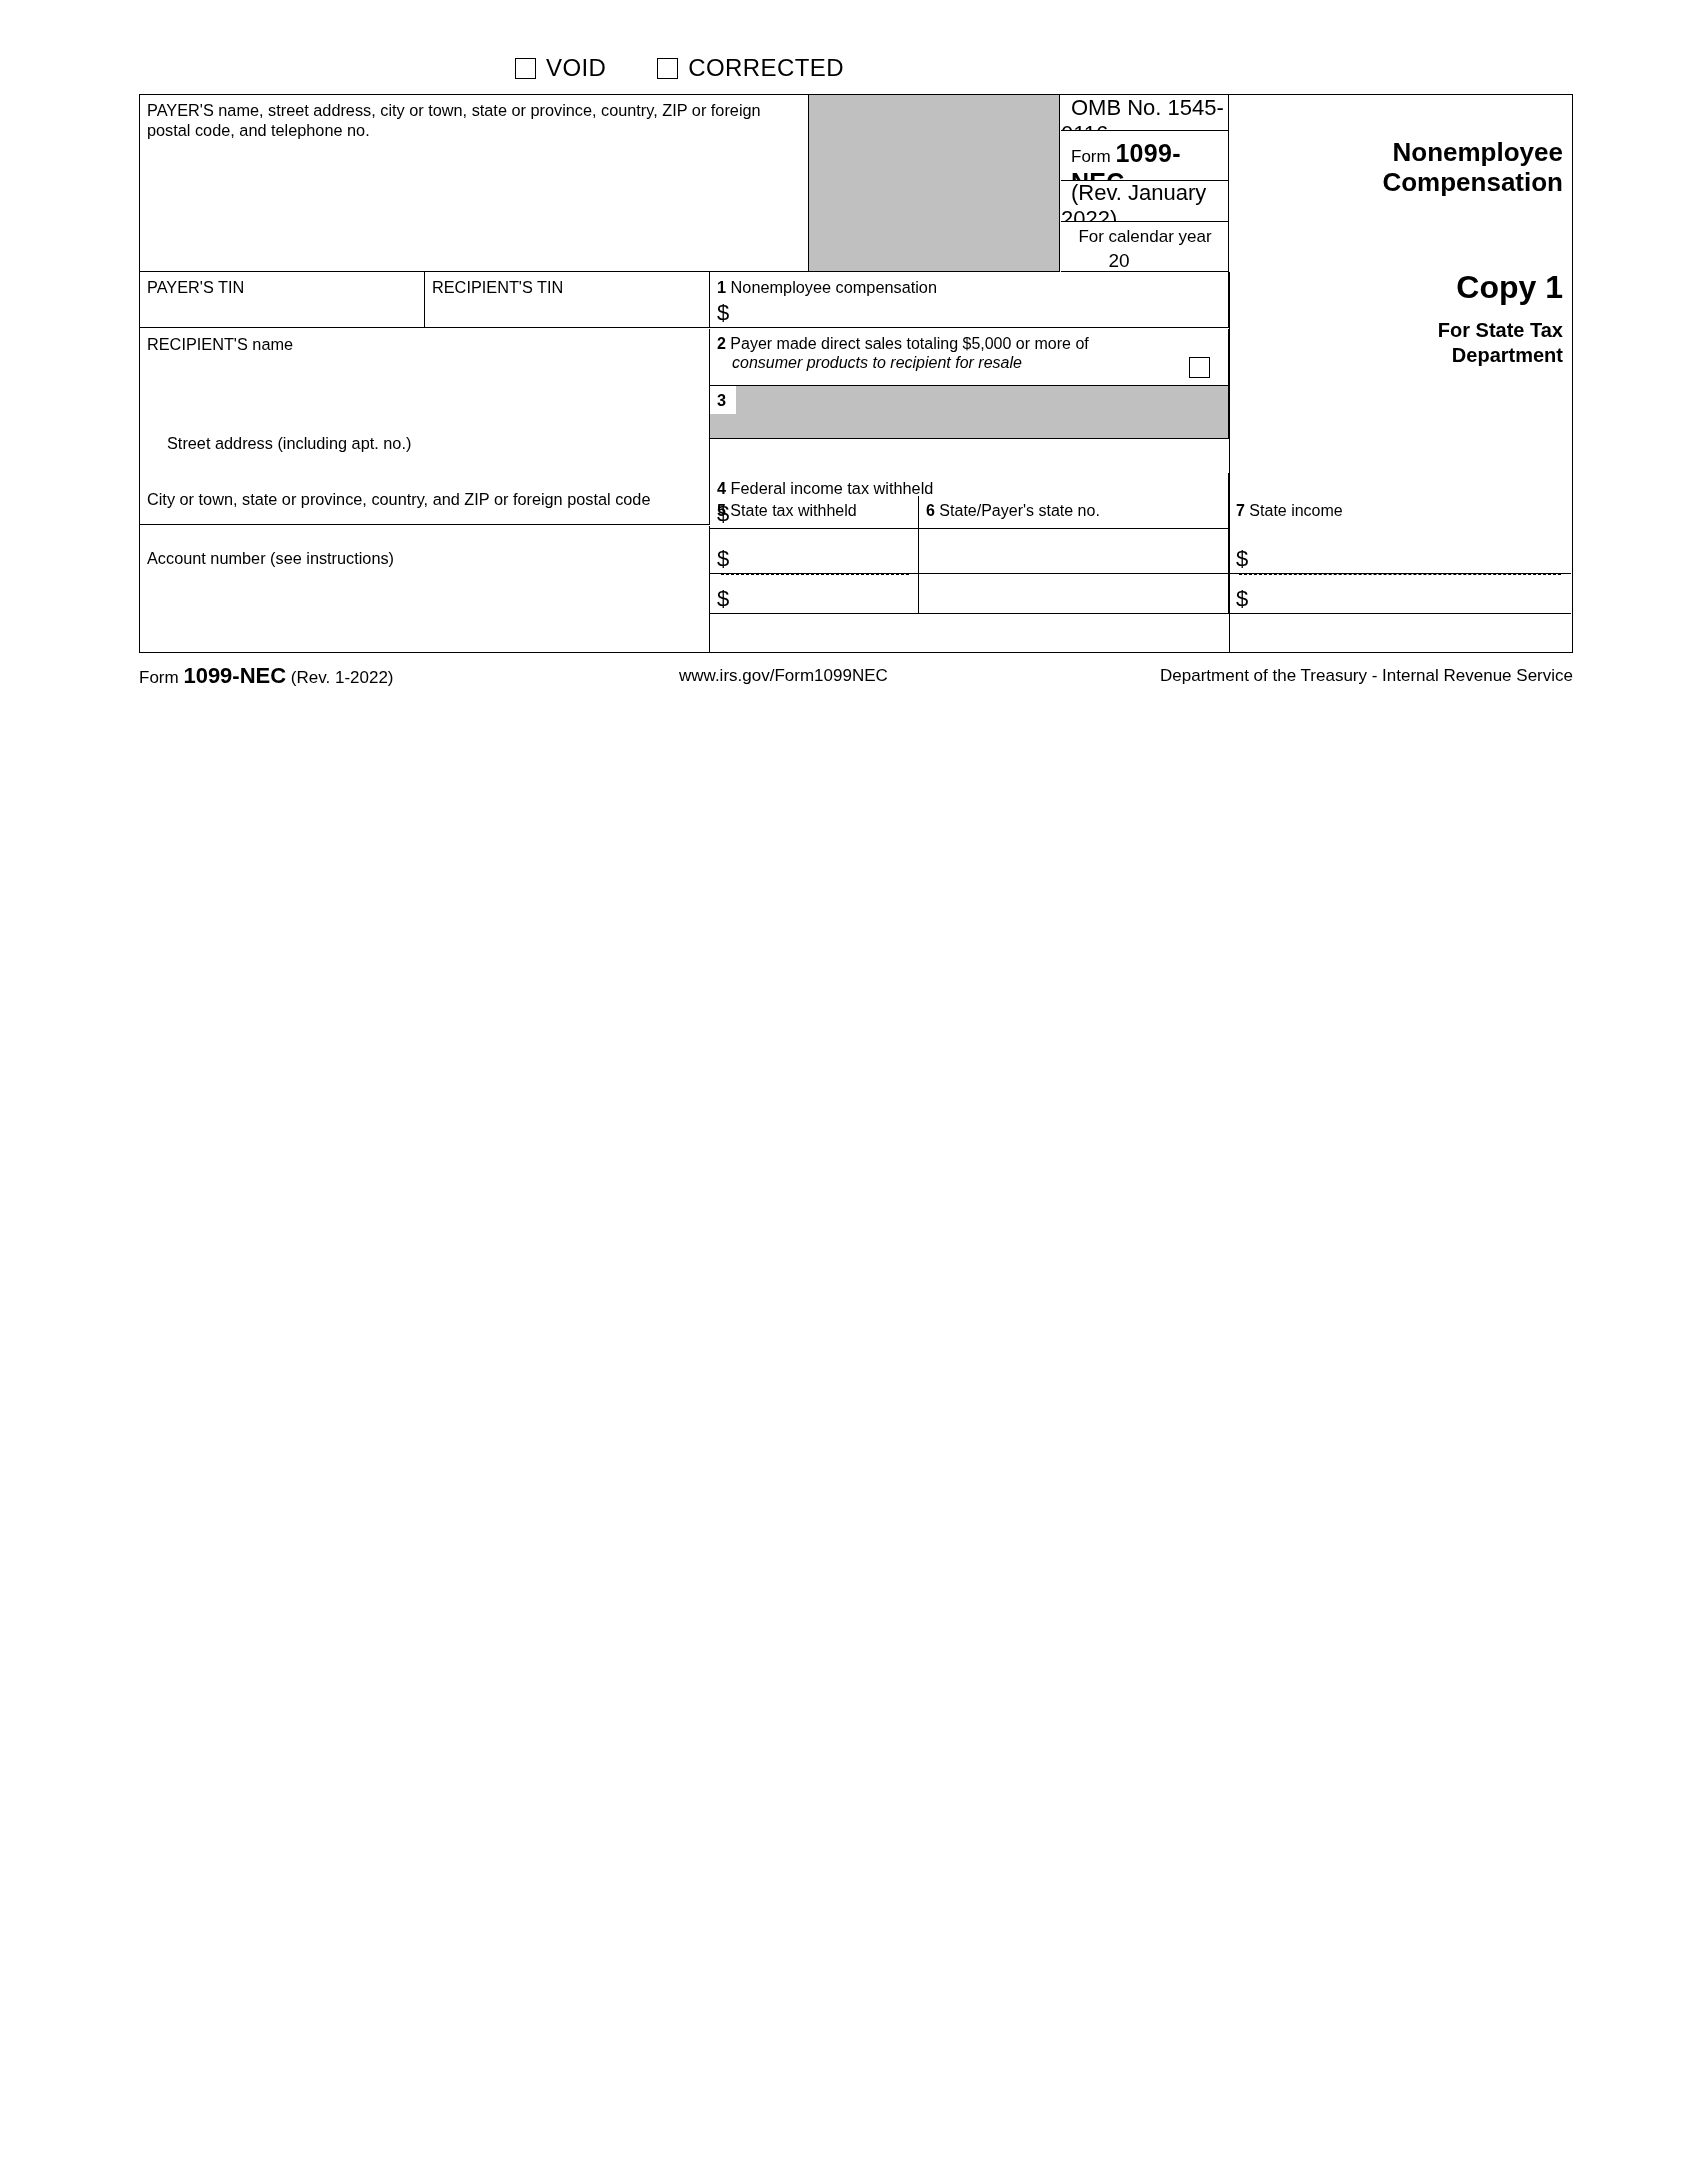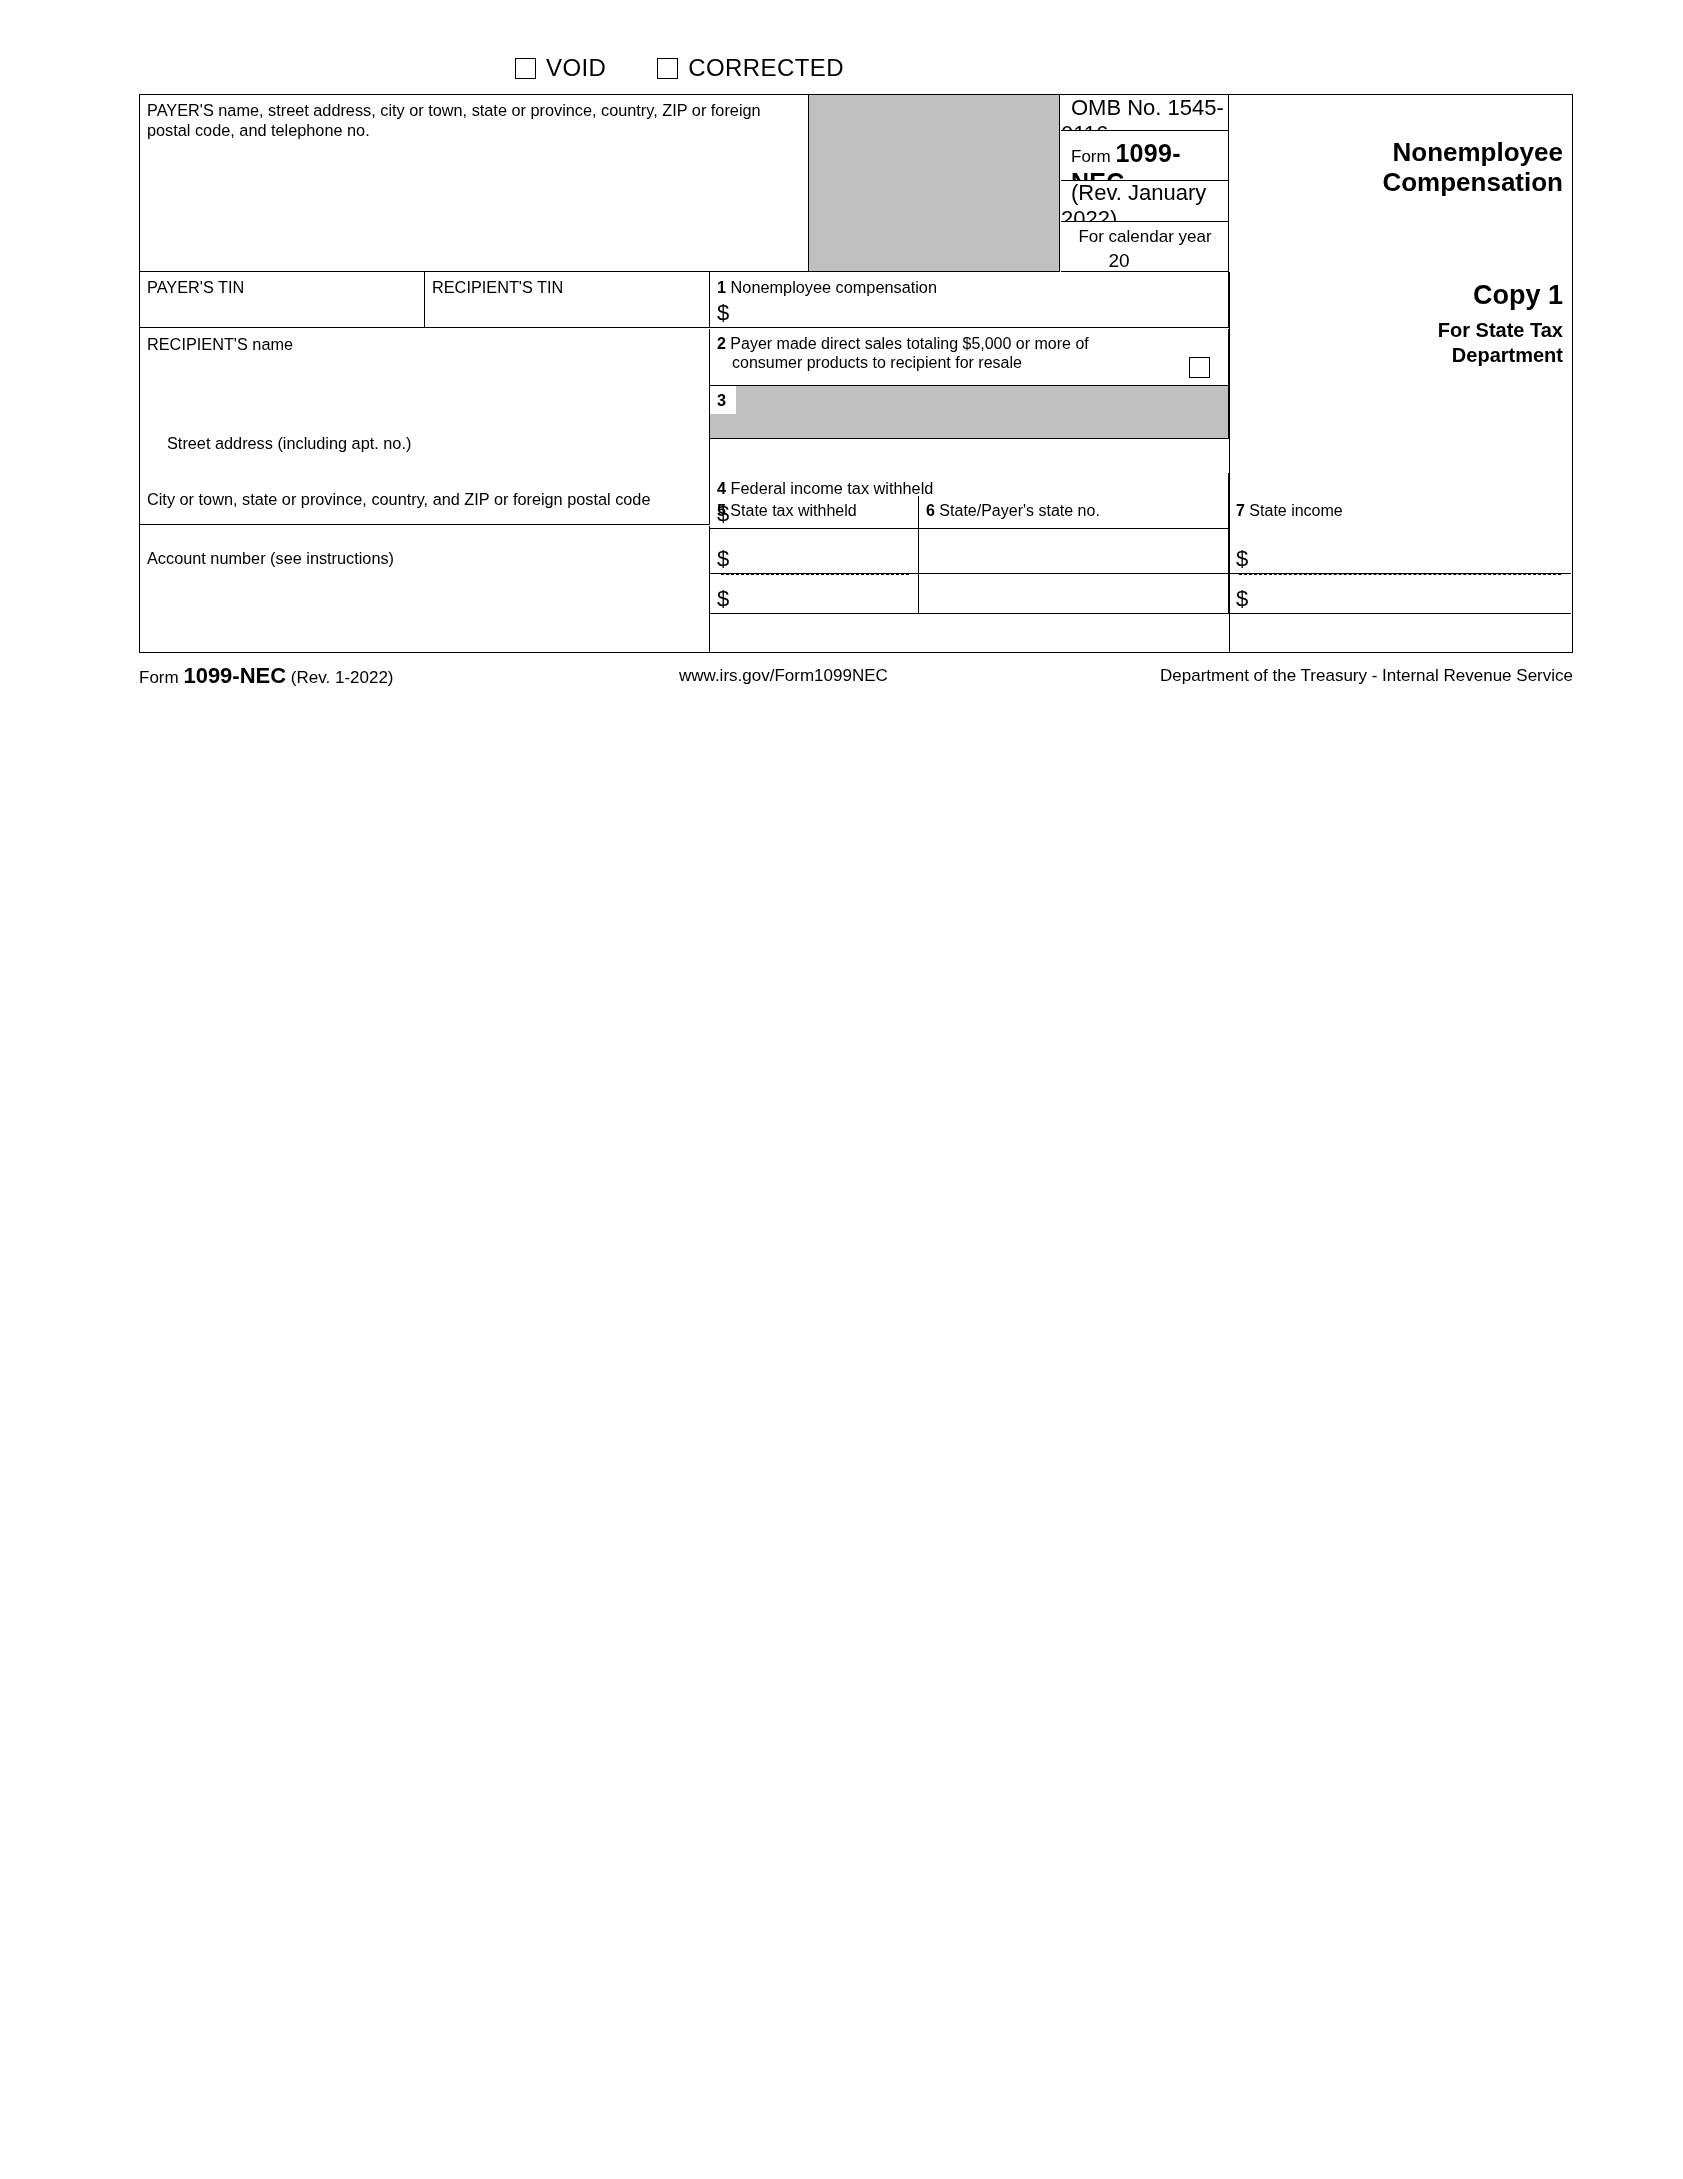--- a/index.html
+++ b/index.html
@@ -101,24 +101,24 @@
     top: 42px;
     width: 297px;
     text-align: right;
     font-size: 26px;
     font-weight: bold;
     line-height: 30px;
   }
   .copy1 {
     position: absolute;
     right: 8px;
-    top: 8px;
+    top: 0;
     width: 297px;
     text-align: right;
-    font-size: 27px;
+    font-size: 32px;
     font-weight: bold;
     line-height: 30px;
   }
   .copy1-sub {
     position: absolute;
     right: 8px;
     top: 46px;
     width: 297px;
     text-align: right;
     font-size: 20px;
@@ -293,21 +293,21 @@
 
     <div class="cell bdr-r bdr-b" style="left:0;top:372px;width:570px;height:58px;">
       <span class="lbl" style="padding-top:22px;">City or town, state or province, country, and ZIP or foreign postal code</span>
     </div>
 
     <div class="cell bdr-r bdr-b" style="left:0;top:431px;width:570px;height:127px;">
       <span class="lbl" style="padding-top:22px;">Account number (see instructions)</span>
     </div>
 
     <div class="cell bdr-r bdr-b" style="left:570px;top:234px;width:519px;height:57px;">
-      <span class="lbl lbl-small"><b>2</b> <span>Payer made direct sales totaling $5,000 or more of</span><br><span style="display:inline-block;padding-left:15px;">consumer products to recipient for resale</span></span>
+      <span class="lbl lbl-small"><b>2</b> <span>Payer made direct sales totaling $5,000 or more of</span><br><span style="display:inline-block;padding-left:15px;font-style:italic;">consumer products to recipient for resale</span></span>
       <span class="box2-cb"></span>
     </div>
 
     <div class="cell bdr-r bdr-b gray" style="left:570px;top:291px;width:519px;height:53px;">
       <span class="lbl bold" style="background:#fff;display:inline-block;padding:4px 10px 4px 7px;">3</span>
     </div>
 
     <div class="cell bdr-r bdr-b" style="left:570px;top:345px;width:519px;height:56px;margin-top:33px;">
       <span class="lbl"><b>4</b> <span>Federal income tax withheld</span></span>
       <span class="dollar">$</span>

